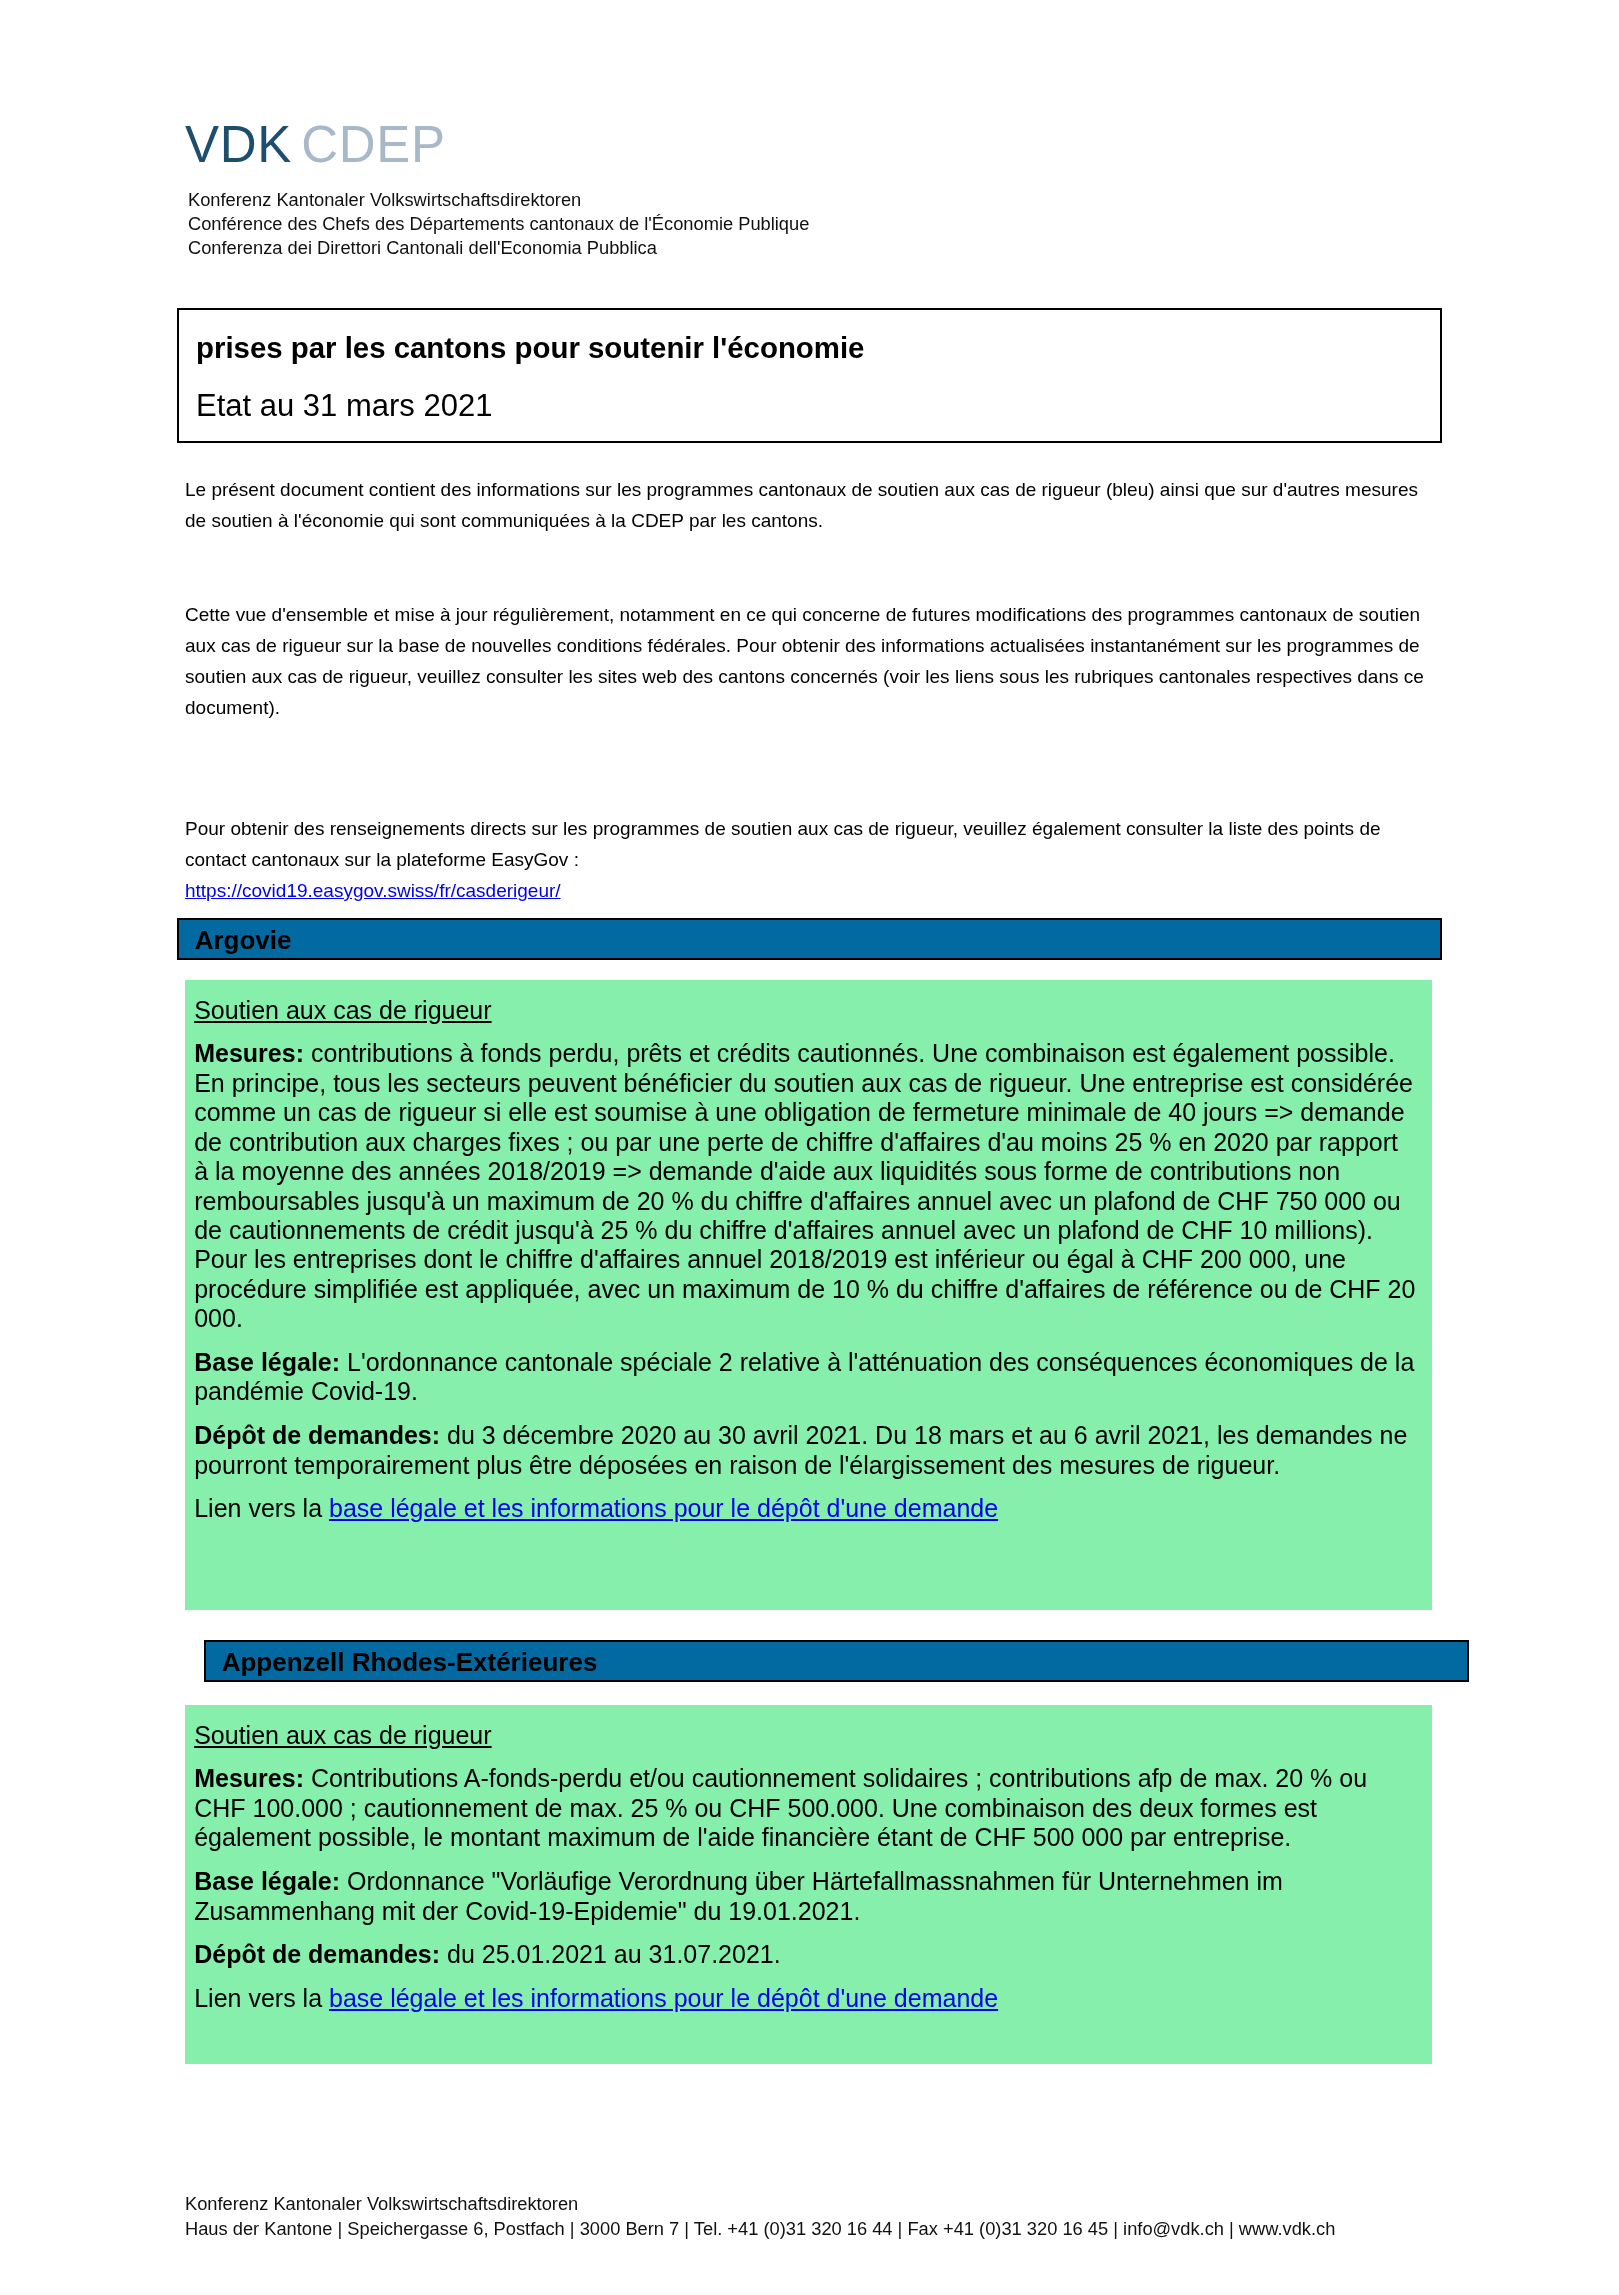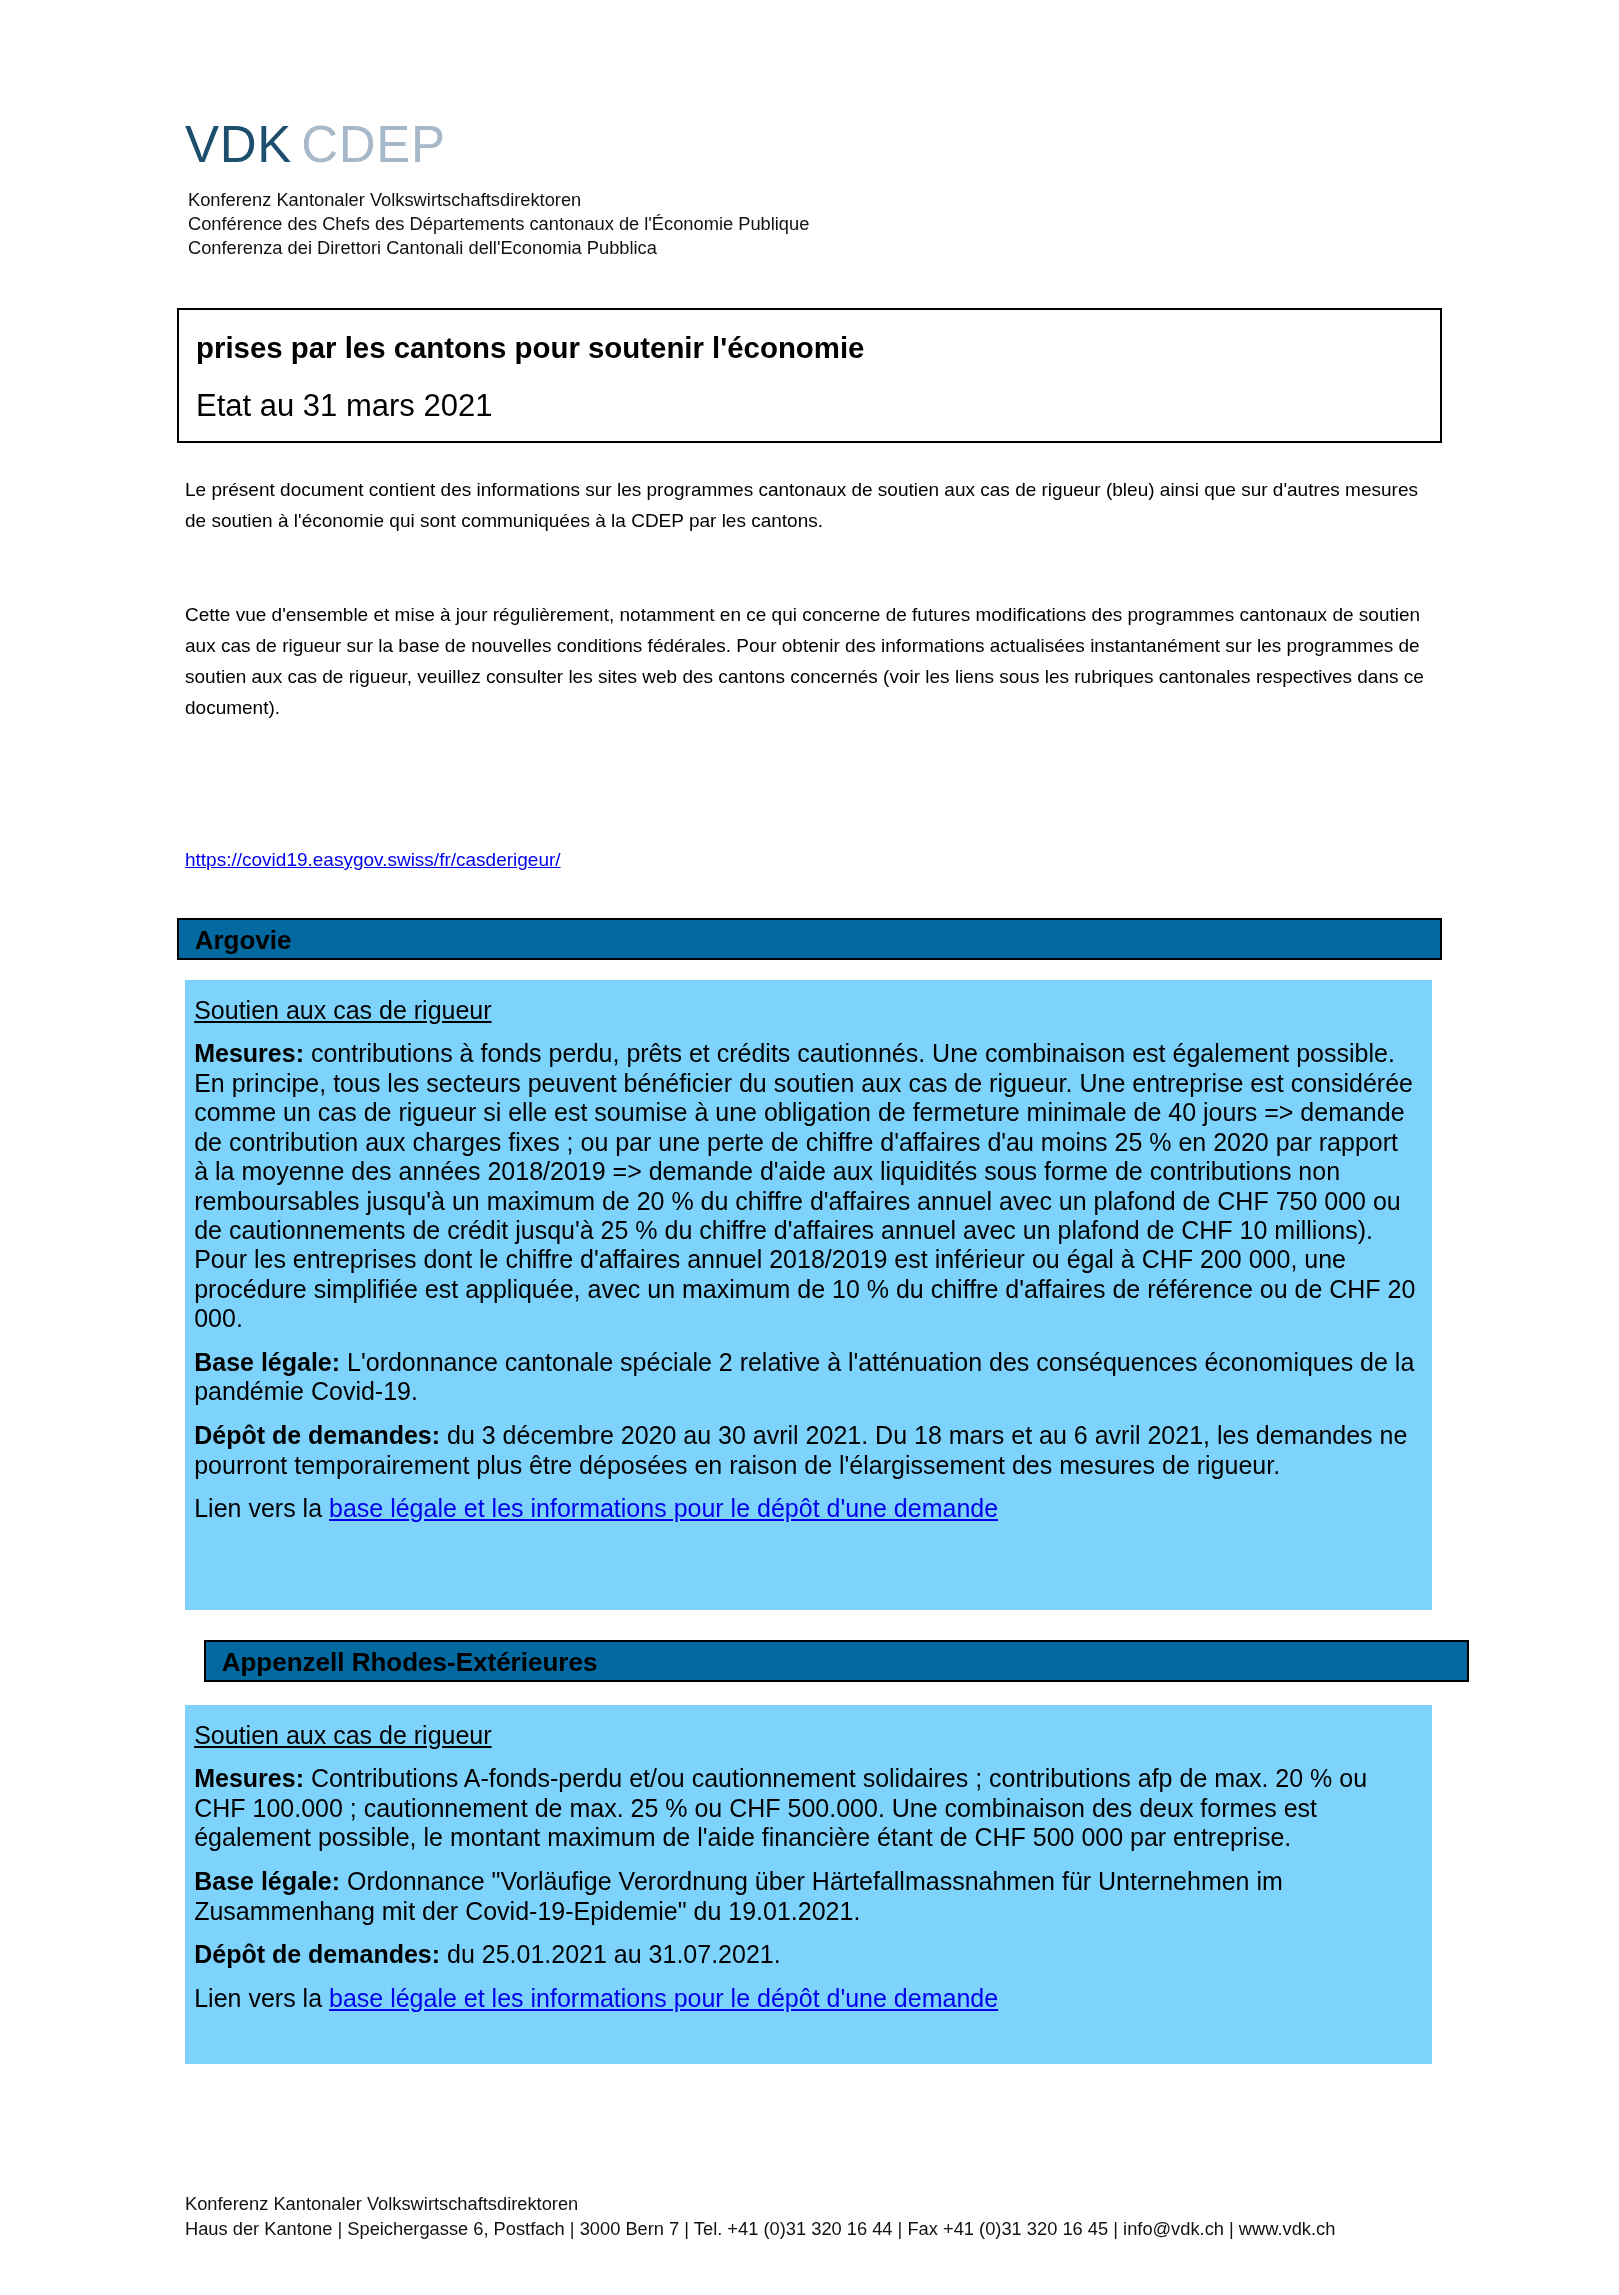--- a/index.html
+++ b/index.html
@@ -48,21 +48,21 @@
     padding: 5.2px 15.7px 0 15.7px;
     font-size: 26px; font-weight: bold; line-height: 30px;
     background: #0369a1;
   }
   .sh-1 { top: 918px; }
   .sh-2 { top: 1640px; margin-left: 27px; }
 
   
   .blue-box {
     left: 185px; width: 1247px;
-    background: #7dd3fc;
+    background: #86efac;
     padding: 15.7px 15.7px 18.3px 9.2px;
     font-size: 25px; line-height: 29.4px;
   }
   .bb-1 { top: 980px; min-height: 630px; }
   .bb-2 { top: 1705px; min-height: 359px; }
   .blue-box .subtitle { text-decoration: underline; margin-bottom: 14.4px; }
   .blue-box p { margin-bottom: 14.4px; }
   .blue-box p:last-child { margin-bottom: 0; }
   .blue-box b { font-weight: bold; }
 
@@ -82,21 +82,21 @@
 </div>
 
 <div class="abs title-box">
   <div class="title-line">prises par les cantons pour soutenir l'économie</div>
   <div class="status">Etat au 31 mars 2021</div>
 </div>
 
 <div class="abs para p1">Le présent document contient des informations sur les programmes cantonaux de soutien aux cas de rigueur (bleu) ainsi que sur d'autres mesures de soutien à l'économie qui sont communiquées à la CDEP par les cantons.</div>
 <div class="abs para p2">Cette vue d'ensemble et mise à jour régulièrement, notamment en ce qui concerne de futures modifications des programmes cantonaux de soutien aux cas de rigueur sur la base de nouvelles conditions fédérales. Pour obtenir des informations actualisées instantanément sur les programmes de soutien aux cas de rigueur, veuillez consulter les sites web des cantons concernés (voir les liens sous les rubriques cantonales respectives dans ce document).</div>
 <div class="abs para p3">
-  <br>
+  <span>Pour obtenir des renseignements directs sur les programmes de soutien aux cas de rigueur, veuillez également consulter la liste des points de contact cantonaux sur la plateforme EasyGov :</span><br>
   <a class="link">https://covid19.easygov.swiss/fr/casderigeur/</a>
 </div>
 
 <div class="abs section-header sh-1">
   <span>Argovie</span>
 </div>
 <div class="abs blue-box bb-1">
   <div class="subtitle">Soutien aux cas de rigueur</div>
   <p><b>Mesures:</b> <span>contributions à fonds perdu, prêts et crédits cautionnés. Une combinaison est également possible. En principe, tous les secteurs peuvent bénéficier du soutien aux cas de rigueur. Une entreprise est considérée comme un cas de rigueur si elle est soumise à une obligation de fermeture minimale de 40 jours =&gt; demande de contribution aux charges fixes ; ou par une perte de chiffre d'affaires d'au moins 25 % en 2020 par rapport à la moyenne des années 2018/2019 =&gt; demande d'aide aux liquidités sous forme de contributions non remboursables jusqu'à un maximum de 20 % du chiffre d'affaires annuel avec un plafond de CHF 750 000 ou de cautionnements de crédit jusqu'à 25 % du chiffre d'affaires annuel avec un plafond de CHF 10 millions). Pour les entreprises dont le chiffre d'affaires annuel 2018/2019 est inférieur ou égal à CHF 200 000, une procédure simplifiée est appliquée, avec un maximum de 10 % du chiffre d'affaires de référence ou de CHF 20 000.</span></p>
   <p><b>Base légale:</b> <span>L'ordonnance cantonale spéciale 2 relative à l'atténuation des conséquences économiques de la pandémie Covid-19.</span></p>

